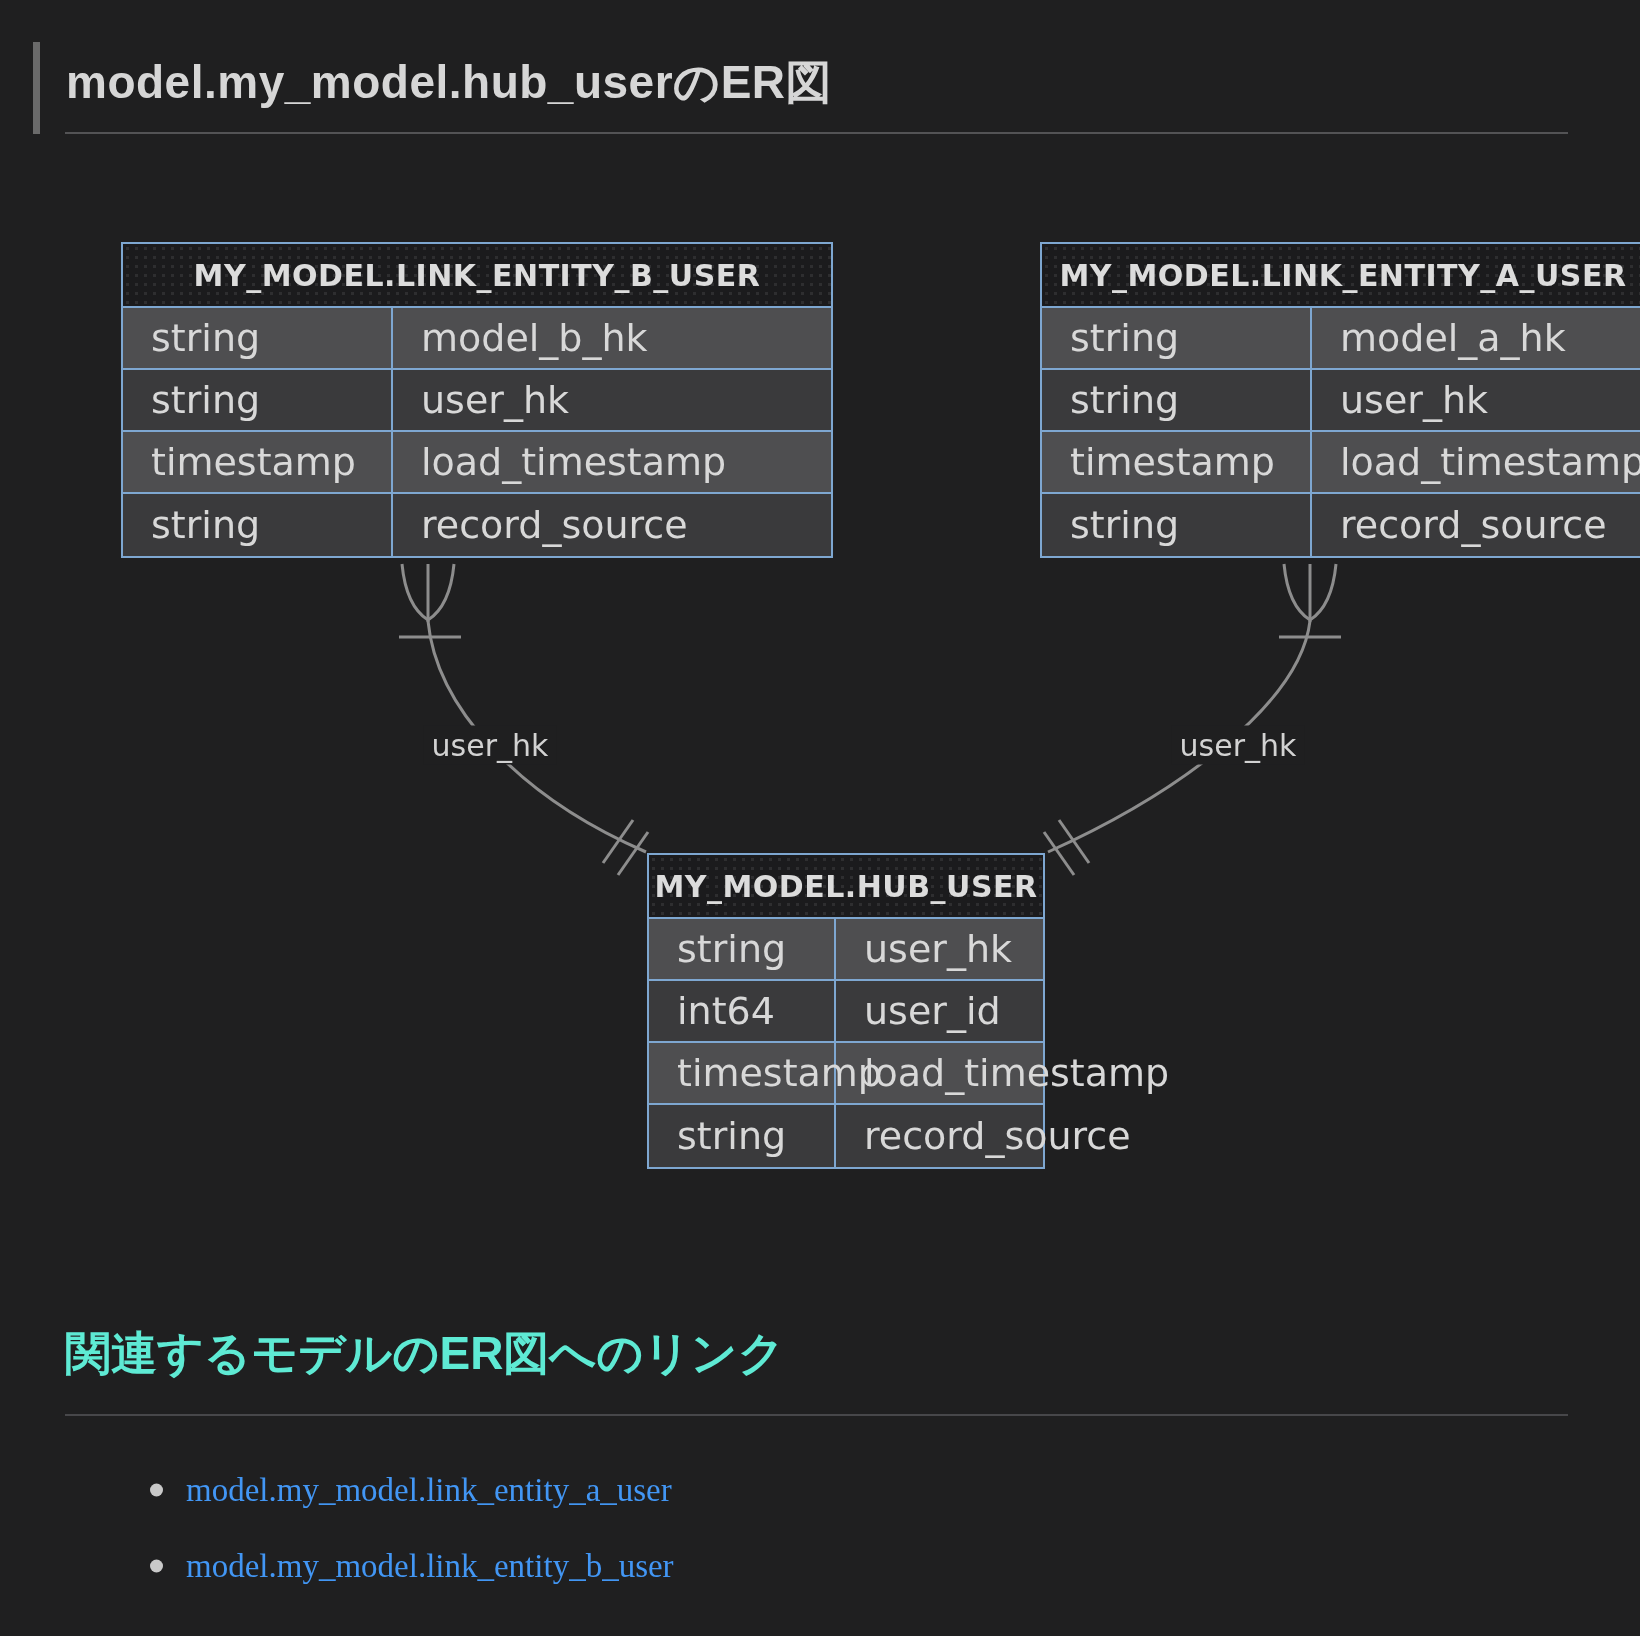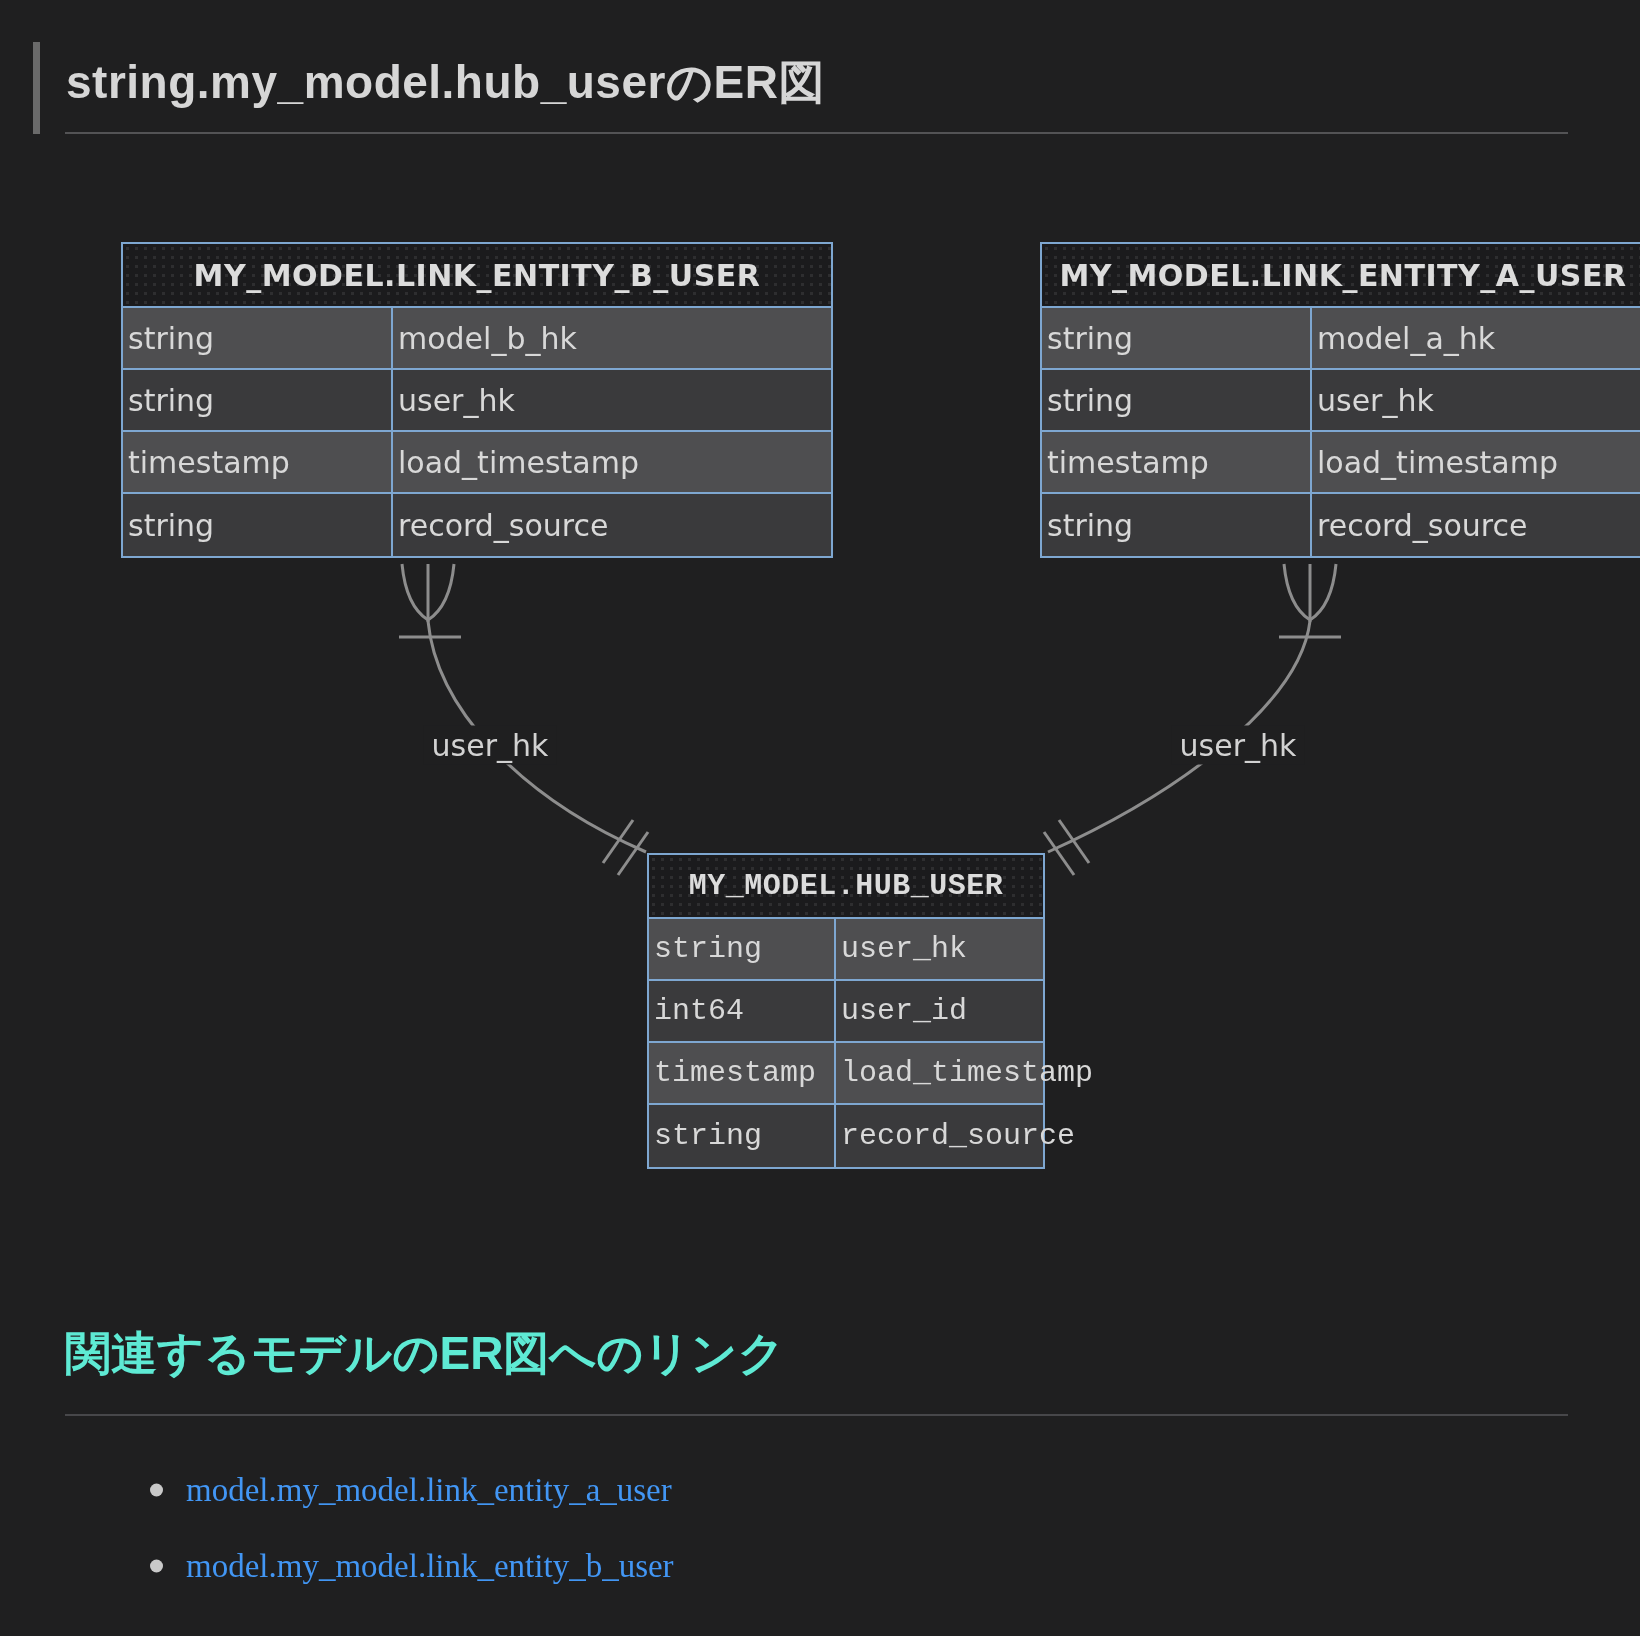--- a/index.html
+++ b/index.html
@@ -39,21 +39,21 @@
     background-color:#1b1b1d;
     background-image:radial-gradient(circle,#2e2e30 1.5px,transparent 1.6px);
     background-size:9px 9px;
     border-bottom:2px solid var(--tb);
     font-size:30px;font-weight:700;color:#dcdcdc;letter-spacing:.5px;
   }
   .entity-row{display:flex;height:62px;border-bottom:2px solid var(--tb);}
   .entity-row:last-child{border-bottom:none;}
   .entity-row:nth-child(even){background:var(--row-light);}
   .entity-row:nth-child(odd){background:var(--row-dark);}
-  .cell{display:flex;align-items:center;padding-left:5px;font-size:30px;color:#d8d8d8;}
+  .cell{display:flex;align-items:center;padding-left:28px;font-size:38px;color:#d8d8d8;}
   .cell.type{width:270px;border-right:2px solid var(--tb);flex:none;}
   .cell.attr{flex:1;}
   .entity--hub .cell.type{width:187px;}
 
   .edge-label{
     position:absolute;transform:translate(-50%,-50%);
     background:var(--bg);padding:2px 8px;
     font-family:"DejaVu Sans","Liberation Sans",sans-serif;
     font-size:30px;color:#d2d2d2;white-space:nowrap;
   }
@@ -68,21 +68,21 @@
   ul.links{position:absolute;left:150px;top:1468px;list-style:none;}
   ul.links li{position:relative;padding-left:36px;height:44px;display:flex;align-items:center;margin-bottom:32px;}
   .bullet{position:absolute;left:0;top:50%;transform:translateY(-50%);
     width:13px;height:13px;border-radius:50%;background:#c9c9c9;}
   ul.links a{color:var(--link);text-decoration:none;font-size:33px;font-family:Liberation Serif, serif;}
 </style>
 </head>
 <body>
 
 <div class="active-bar"></div>
-<h1 class="page-title">string.my_model.hub_userのER図</h1>
+<h1 class="page-title">model.my_model.hub_userのER図</h1>
 <div class="hr1"></div>
 
 <div class="diagram">
 
   <svg class="edges" width="1640" height="1010" viewBox="0 0 1640 1010">
 
     <g>
       <path d="M428,421 C436,505 515,595 646,652"></path>
       <path d="M402,364 Q406,406 428,420"></path>
       <path d="M454,364 Q450,406 428,420"></path>
@@ -136,21 +136,21 @@
     <div class="entity-row">
       <div class="cell type">timestamp</div>
       <div class="cell attr">load_timestamp</div>
     </div>
     <div class="entity-row">
       <div class="cell type">string</div>
       <div class="cell attr">record_source</div>
     </div>
   </div>
 
-  <div class="entity entity--hub" style="left:647px;top:653px;width:398px;font-family:Liberation Mono, monospace;">
+  <div class="entity entity--hub" style="left:647px;top:653px;width:398px;">
     <div class="entity-header">MY_MODEL.HUB_USER</div>
     <div class="entity-row">
       <div class="cell type">string</div>
       <div class="cell attr">user_hk</div>
     </div>
     <div class="entity-row">
       <div class="cell type">int64</div>
       <div class="cell attr">user_id</div>
     </div>
     <div class="entity-row">

